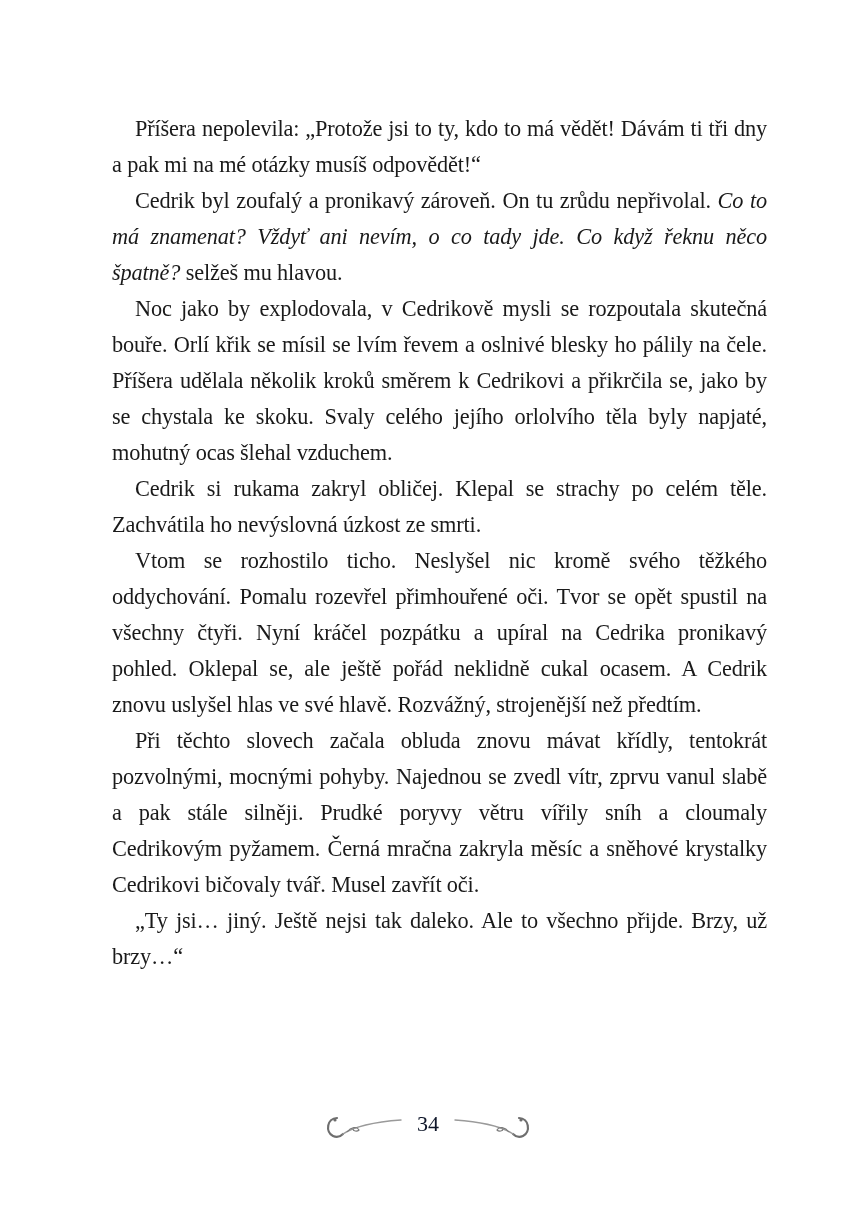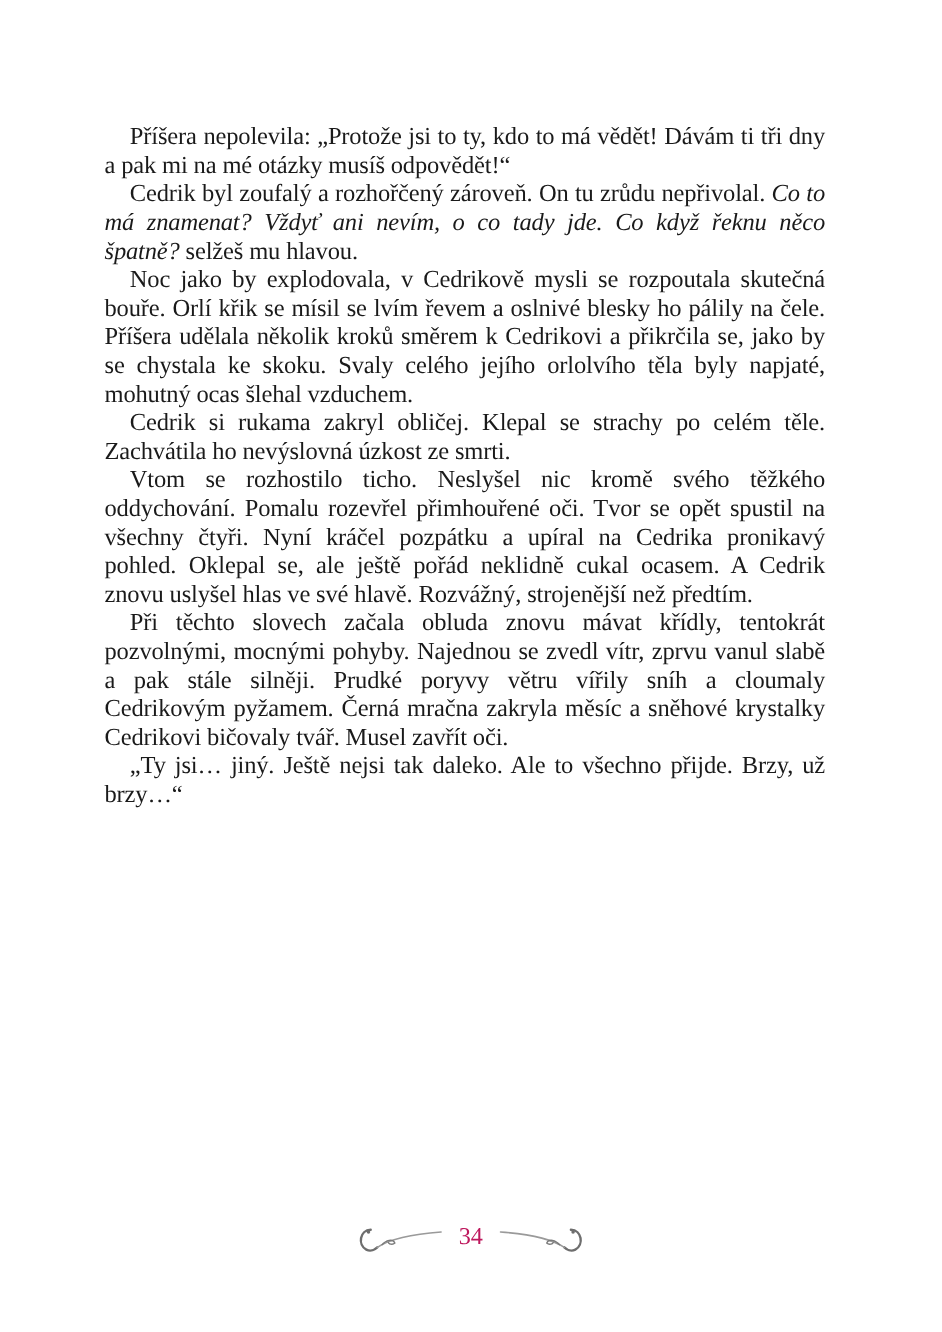--- a/index.html
+++ b/index.html
@@ -10,25 +10,25 @@
     body {
       width: 856px;
       height: 1211px;
       position: relative;
       overflow: hidden;
       color: #1a1a1a;
       font-family: "Liberation Serif", "DejaVu Serif", serif;
     }
     .page-text {
       position: absolute;
-      left: 95px;
+      left: 112px;
       top: 111px;
       width: 655px;
       font-size: 22.3px;
-      line-height: 26px;
+      line-height: 36px;
       text-align: justify;
       hyphens: manual;
       letter-spacing: -0.15px;
     }
     .page-text p {
       margin: 0;
       text-indent: 23px;
     }
     .page-text em {
       font-style: italic;
@@ -39,35 +39,35 @@
       top: 1107px;
       width: 856px;
       height: 40px;
       display: flex;
       justify-content: center;
       align-items: center;
       gap: 14px;
     }
     .page-number {
       font-size: 22px;
-      color: #be185d;
+      color: #0f172a;
       font-family: "Liberation Serif", "DejaVu Serif", serif;
       line-height: 1;
       padding-bottom: 6px;
     }
     .ornament svg {
       display: block;
     }
   </style>
 </head>
 <body>
 
 <div class="page-text" id="page-body">
     <p><span>Příšera nepolevila: „Protože jsi to ty, kdo to má vědět! Dávám ti tři dny a pak mi na mé otázky musíš odpovědět!“</span></p>
-    <p><span>Cedrik byl zoufalý a rozhořčený zároveň. On tu zrůdu nepřivo­lal. </span><em>Co to má znamenat? Vždyť ani nevím, o co tady jde. Co když řeknu něco špatně?</em><span> selžeš mu hlavou.</span></p>
+    <p><span>Cedrik byl zoufalý a pronikavý zároveň. On tu zrůdu nepřivo­lal. </span><em>Co to má znamenat? Vždyť ani nevím, o co tady jde. Co když řeknu něco špatně?</em><span> selžeš mu hlavou.</span></p>
     <p><span>Noc jako by explodovala, v Cedrikově mysli se rozpoutala sku­tečná bouře. Orlí křik se mísil se lvím řevem a oslnivé blesky ho pálily na čele. Příšera udělala několik kroků směrem k Cedrikovi a přikrčila se, jako by se chystala ke skoku. Svaly celého jejího orlolvího těla byly napjaté, mohutný ocas šlehal vzduchem.</span></p>
     <p><span>Cedrik si rukama zakryl obličej. Klepal se strachy po celém těle. Zachvátila ho nevýslovná úzkost ze smrti.</span></p>
     <p><span>Vtom se rozhostilo ticho. Neslyšel nic kromě svého těžkého oddychování. Pomalu rozevřel přimhouřené oči. Tvor se opět spustil na všechny čtyři. Nyní kráčel pozpátku a upíral na Cedrika pronikavý pohled. Oklepal se, ale ještě pořád neklidně cukal oca­sem. A Cedrik znovu uslyšel hlas ve své hlavě. Rozvážný, stroje­nější než předtím.</span></p>
     <p><span>Při těchto slovech začala obluda znovu mávat křídly, tento­krát pozvolnými, mocnými pohyby. Najednou se zvedl vítr, zprvu vanul slabě a pak stále silněji. Prudké poryvy větru vířily sníh a cloumaly Cedrikovým pyžamem. Černá mračna zakryla měsíc a sněhové krystalky Cedrikovi bičovaly tvář. Musel zavřít oči.</span></p>
     <p><span>„Ty jsi… jiný. Ještě nejsi tak daleko. Ale to všechno přijde. Brzy, už brzy…“</span></p>
   </div>
 
 <div class="footer">
   <span class="ornament">
     <svg width="80" height="30" viewBox="0 0 80 30">

